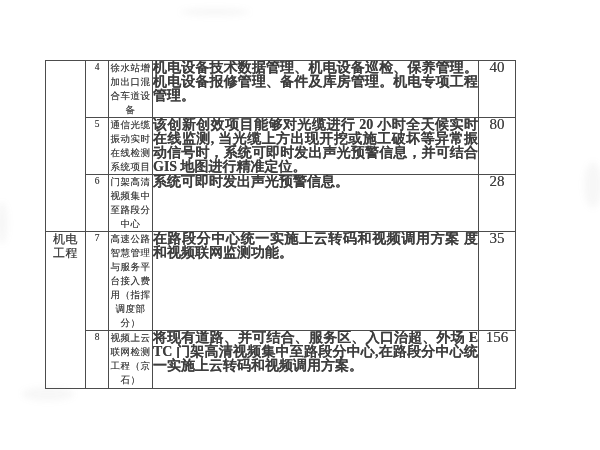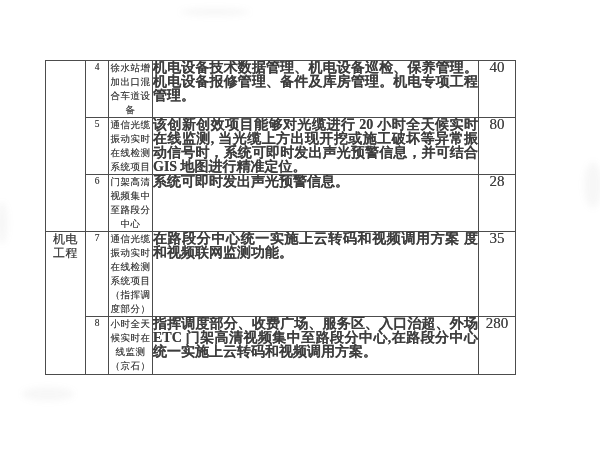--- a/index.html
+++ b/index.html
@@ -127,25 +127,25 @@
         <td class="num txt">6</td>
         <td class="name txt">门架高清视频集中至路段分中心</td>
         <td class="desc txt">系统可即时发出声光预警信息。</td>
         <td class="val txt">28</td>
       </tr>
       <tr style="height:78px">
         <td class="cat" rowspan="2">
           <div class="catinner txt">机电工程</div>
         </td>
         <td class="num txt">7</td>
-        <td class="name txt">通信光缆振动实时在线检测系统项目（指挥调度部分）</td>
+        <td class="name txt">高速公路智慧管理与服务平台接入费用（指挥调度部分）</td>
         <td class="desc txt">在路段分中心统一实施上云转码和视频调用方案 度和视频联网监测功能。</td>
         <td class="val txt">35</td>
       </tr>
       <tr style="height:58px">
         <td class="num txt">8</td>
-        <td class="name txt">小时全天候实时在线监测（京石）</td>
-        <td class="desc txt">指挥调度部分、收费广场、服务区、入口治超、外场 ETC 门架高清视频集中至路段分中心,在路段分中心统一实施上云转码和视频调用方案。</td>
-        <td class="val txt">280</td>
+        <td class="name txt">视频上云联网检测工程（京石）</td>
+        <td class="desc txt">将现有道路、并可结合、服务区、入口治超、外场 ETC 门架高清视频集中至路段分中心,在路段分中心统一实施上云转码和视频调用方案。</td>
+        <td class="val txt">156</td>
       </tr>
     </tbody>
   </table>
 </div>
 
 </body></html>

